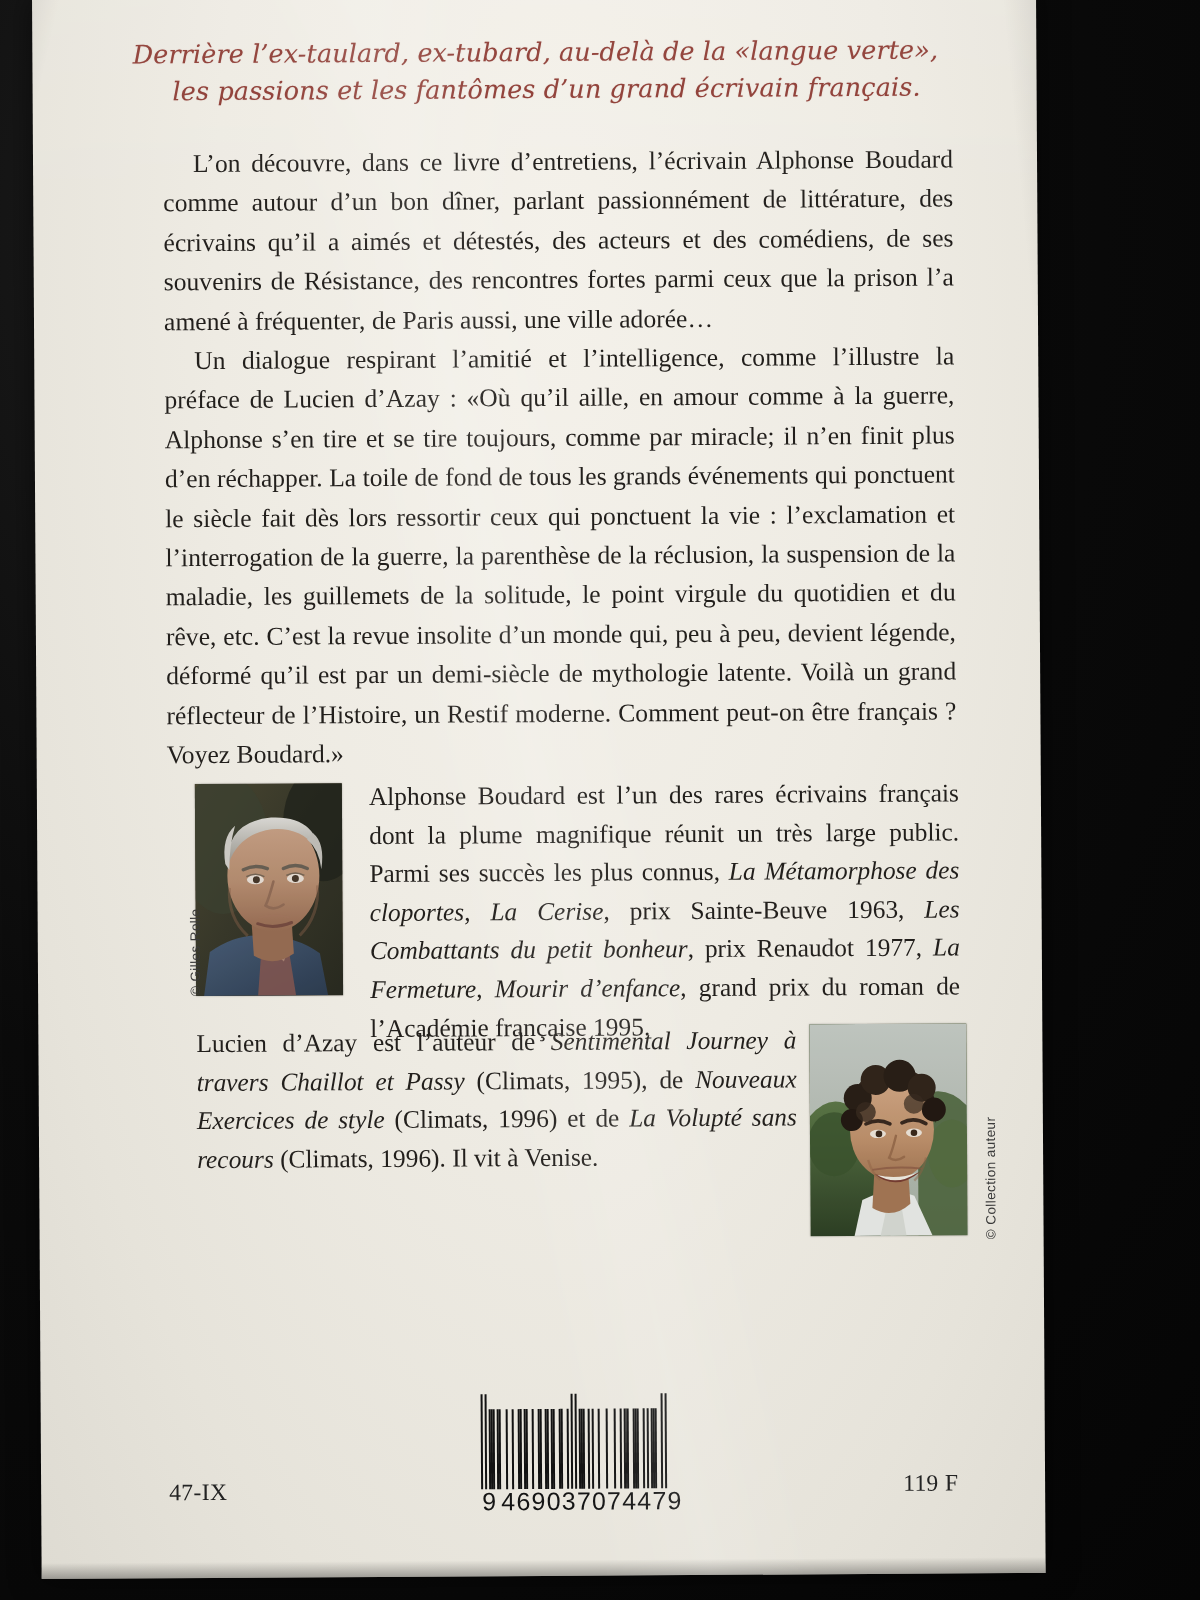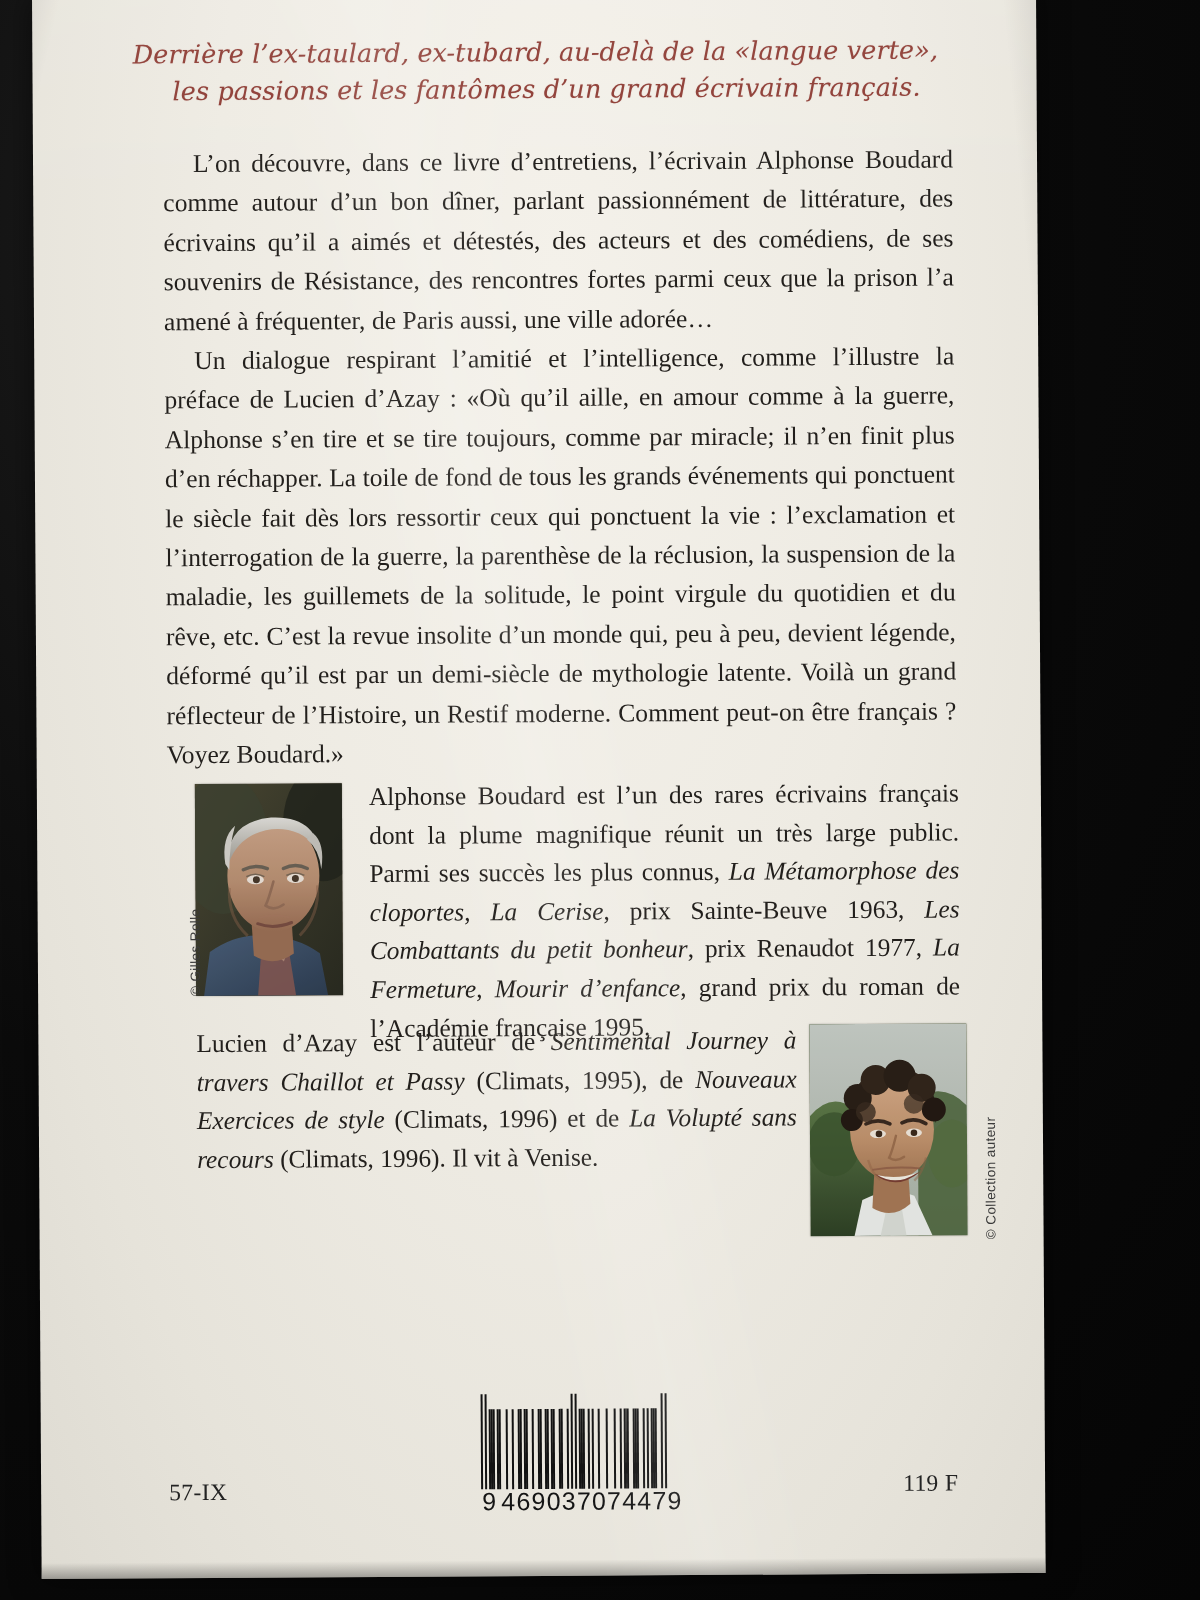--- a/index.html
+++ b/index.html
@@ -337,21 +337,21 @@
         <path d="M64 150 Q86 168 110 148 Q88 158 64 150 Z" fill="#7a3f33"></path>
         <path d="M67 151 Q86 163 107 149 Q87 156 67 151 Z" fill="#f5f1e6"></path>
         <path d="M62 146 Q86 142 112 145" stroke="#8b5a45" stroke-width="1.8" fill="none" opacity=".7"></path>
         <path d="M58 136 Q62 150 70 156" stroke="#96694a" stroke-width="2.4" fill="none" opacity=".45"></path>
         <path d="M116 134 Q112 150 104 157" stroke="#96694a" stroke-width="2.4" fill="none" opacity=".45"></path>
         <rect width="157" height="212" fill="#000" opacity="0.05"></rect>
       </svg>
     </div>
     <div class="credit" id="credit-azay">© Collection auteur</div>
 
-    <div class="footer-note" id="footer-left">57-IX</div>
+    <div class="footer-note" id="footer-left">47-IX</div>
 
     <div id="barcode-wrap">
       <div id="barcode-bars">
           <div class="bar" style="width: 1.95789px; height: 95px; background: rgb(18, 18, 18);"></div>
           <div class="bar" style="width: 1.95789px; height: 95px; background: transparent;"></div>
           <div class="bar" style="width: 1.95789px; height: 95px; background: rgb(18, 18, 18);"></div>
           <div class="bar" style="width: 1.95789px; height: 80px; background: transparent;"></div>
           <div class="bar" style="width: 1.95789px; height: 80px; background: rgb(18, 18, 18);"></div>
           <div class="bar" style="width: 1.95789px; height: 80px; background: rgb(18, 18, 18);"></div>
           <div class="bar" style="width: 1.95789px; height: 80px; background: rgb(18, 18, 18);"></div>

